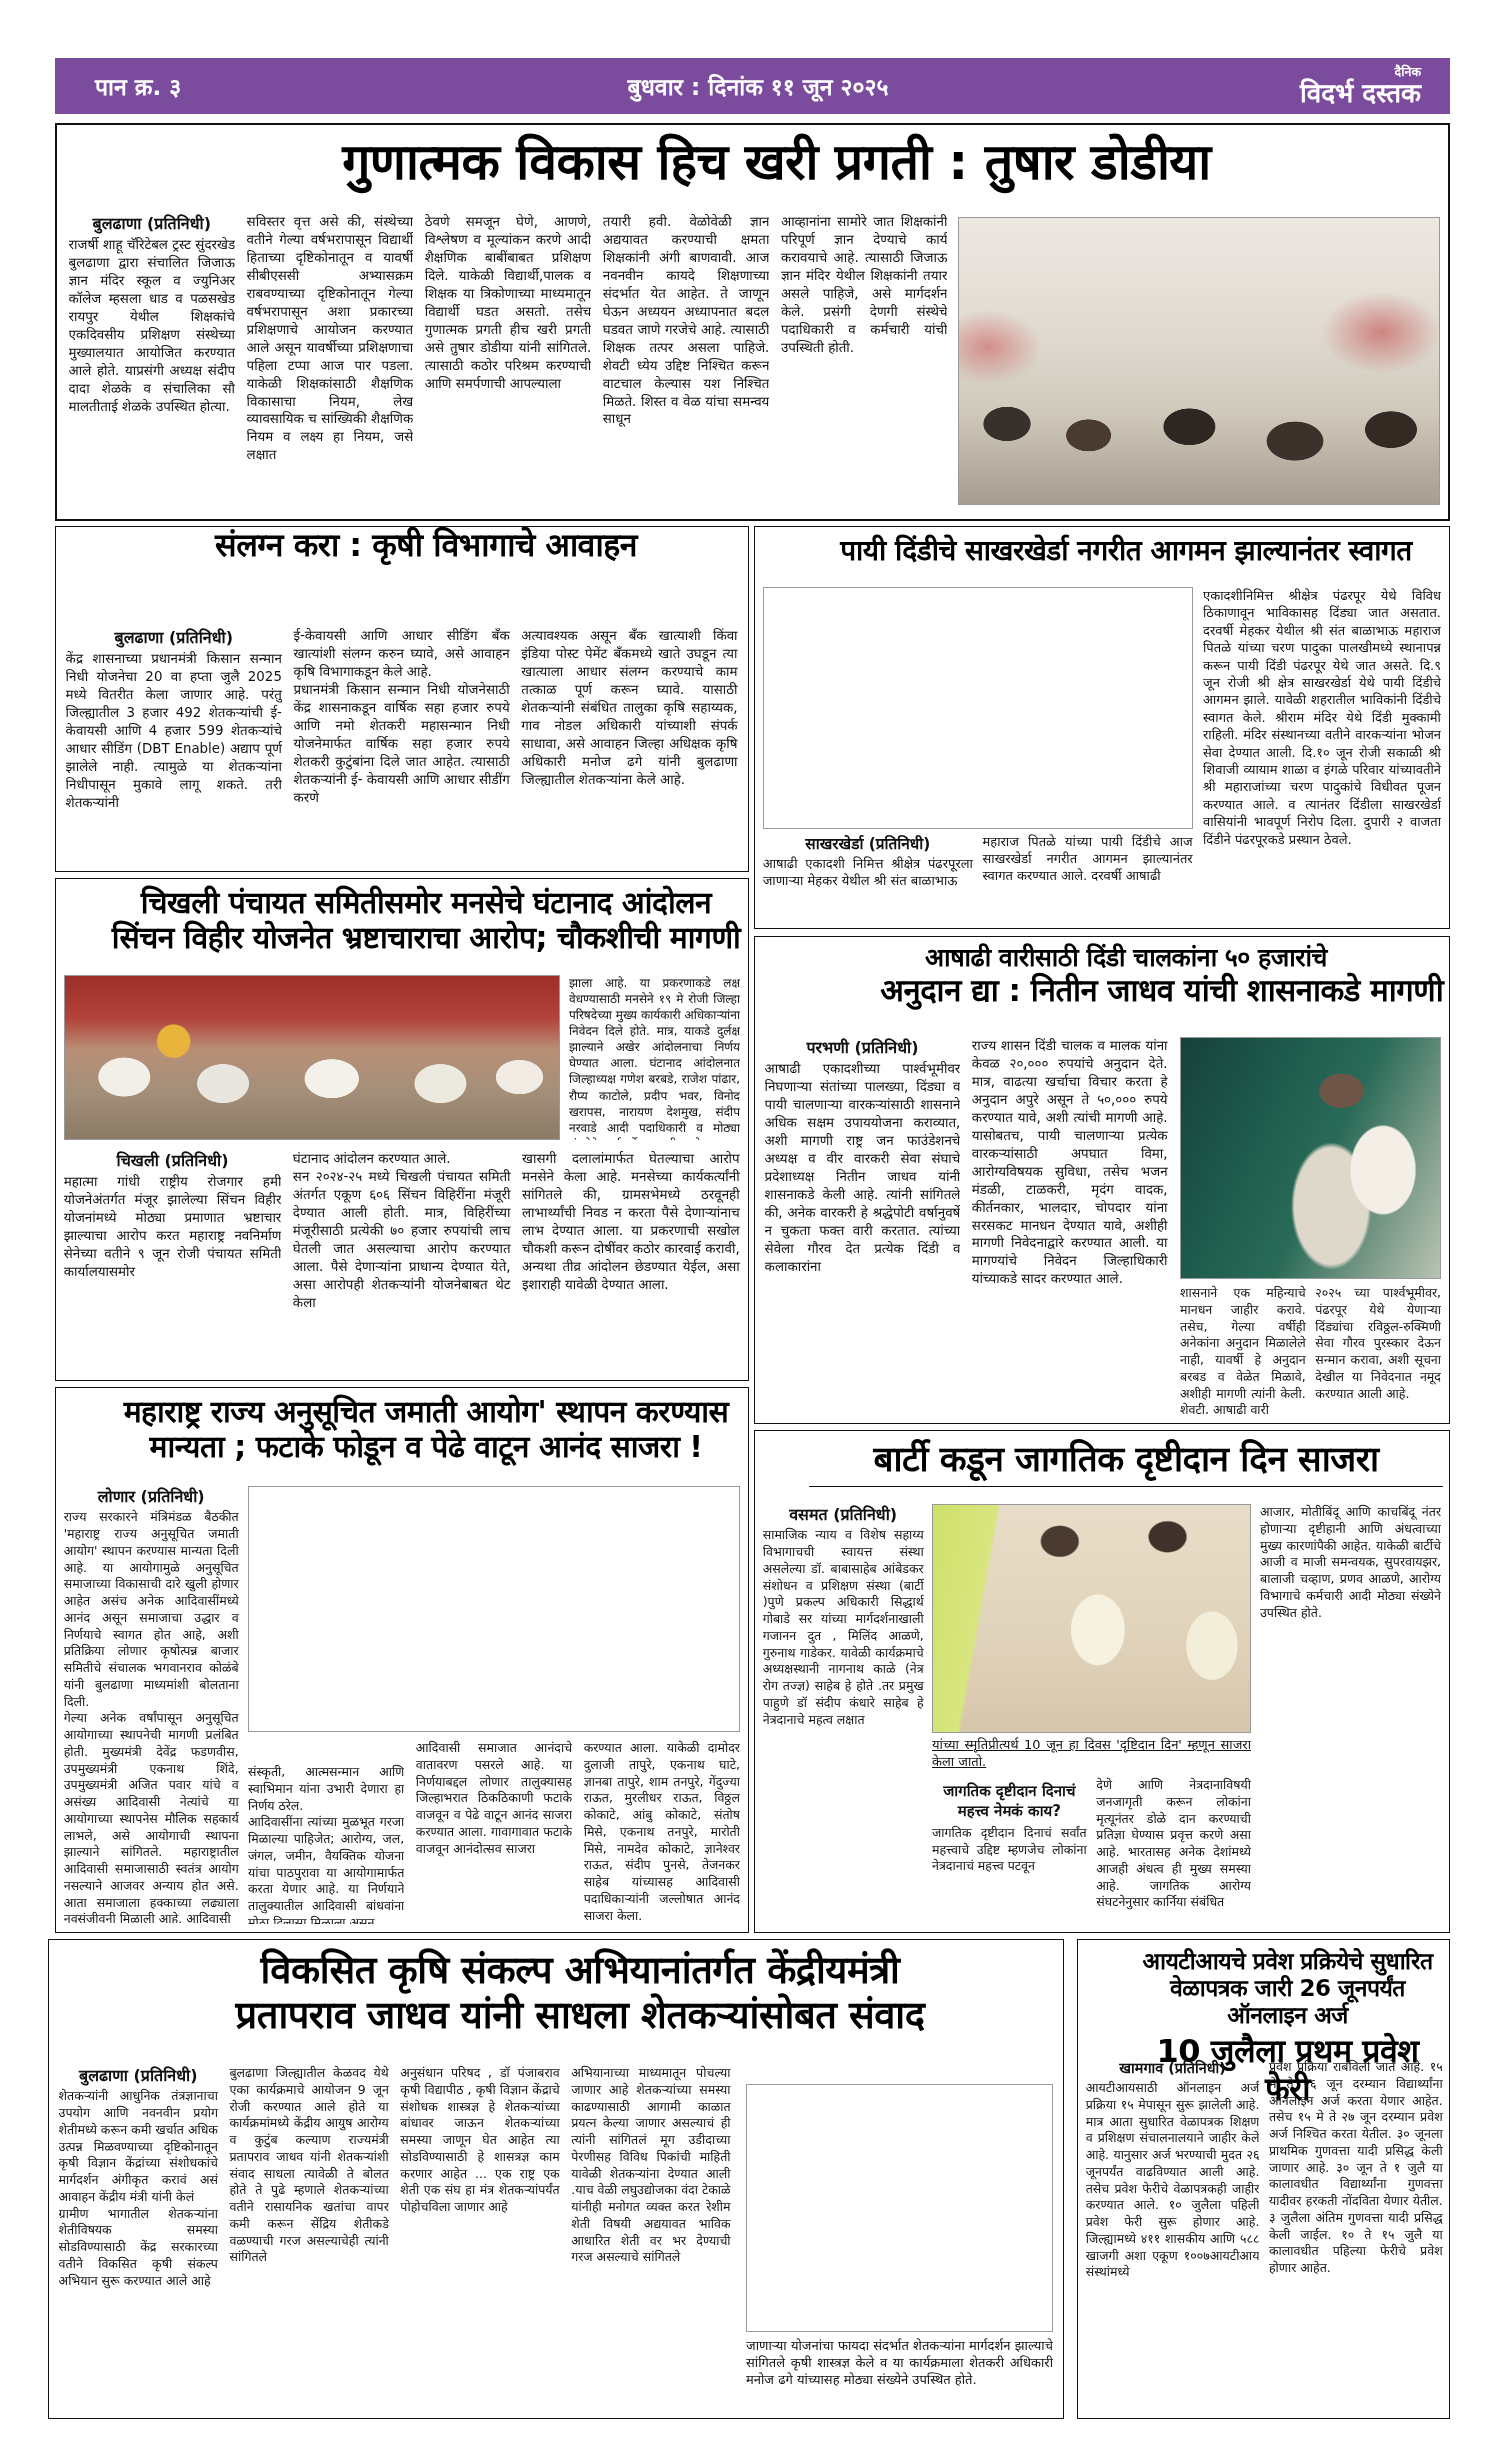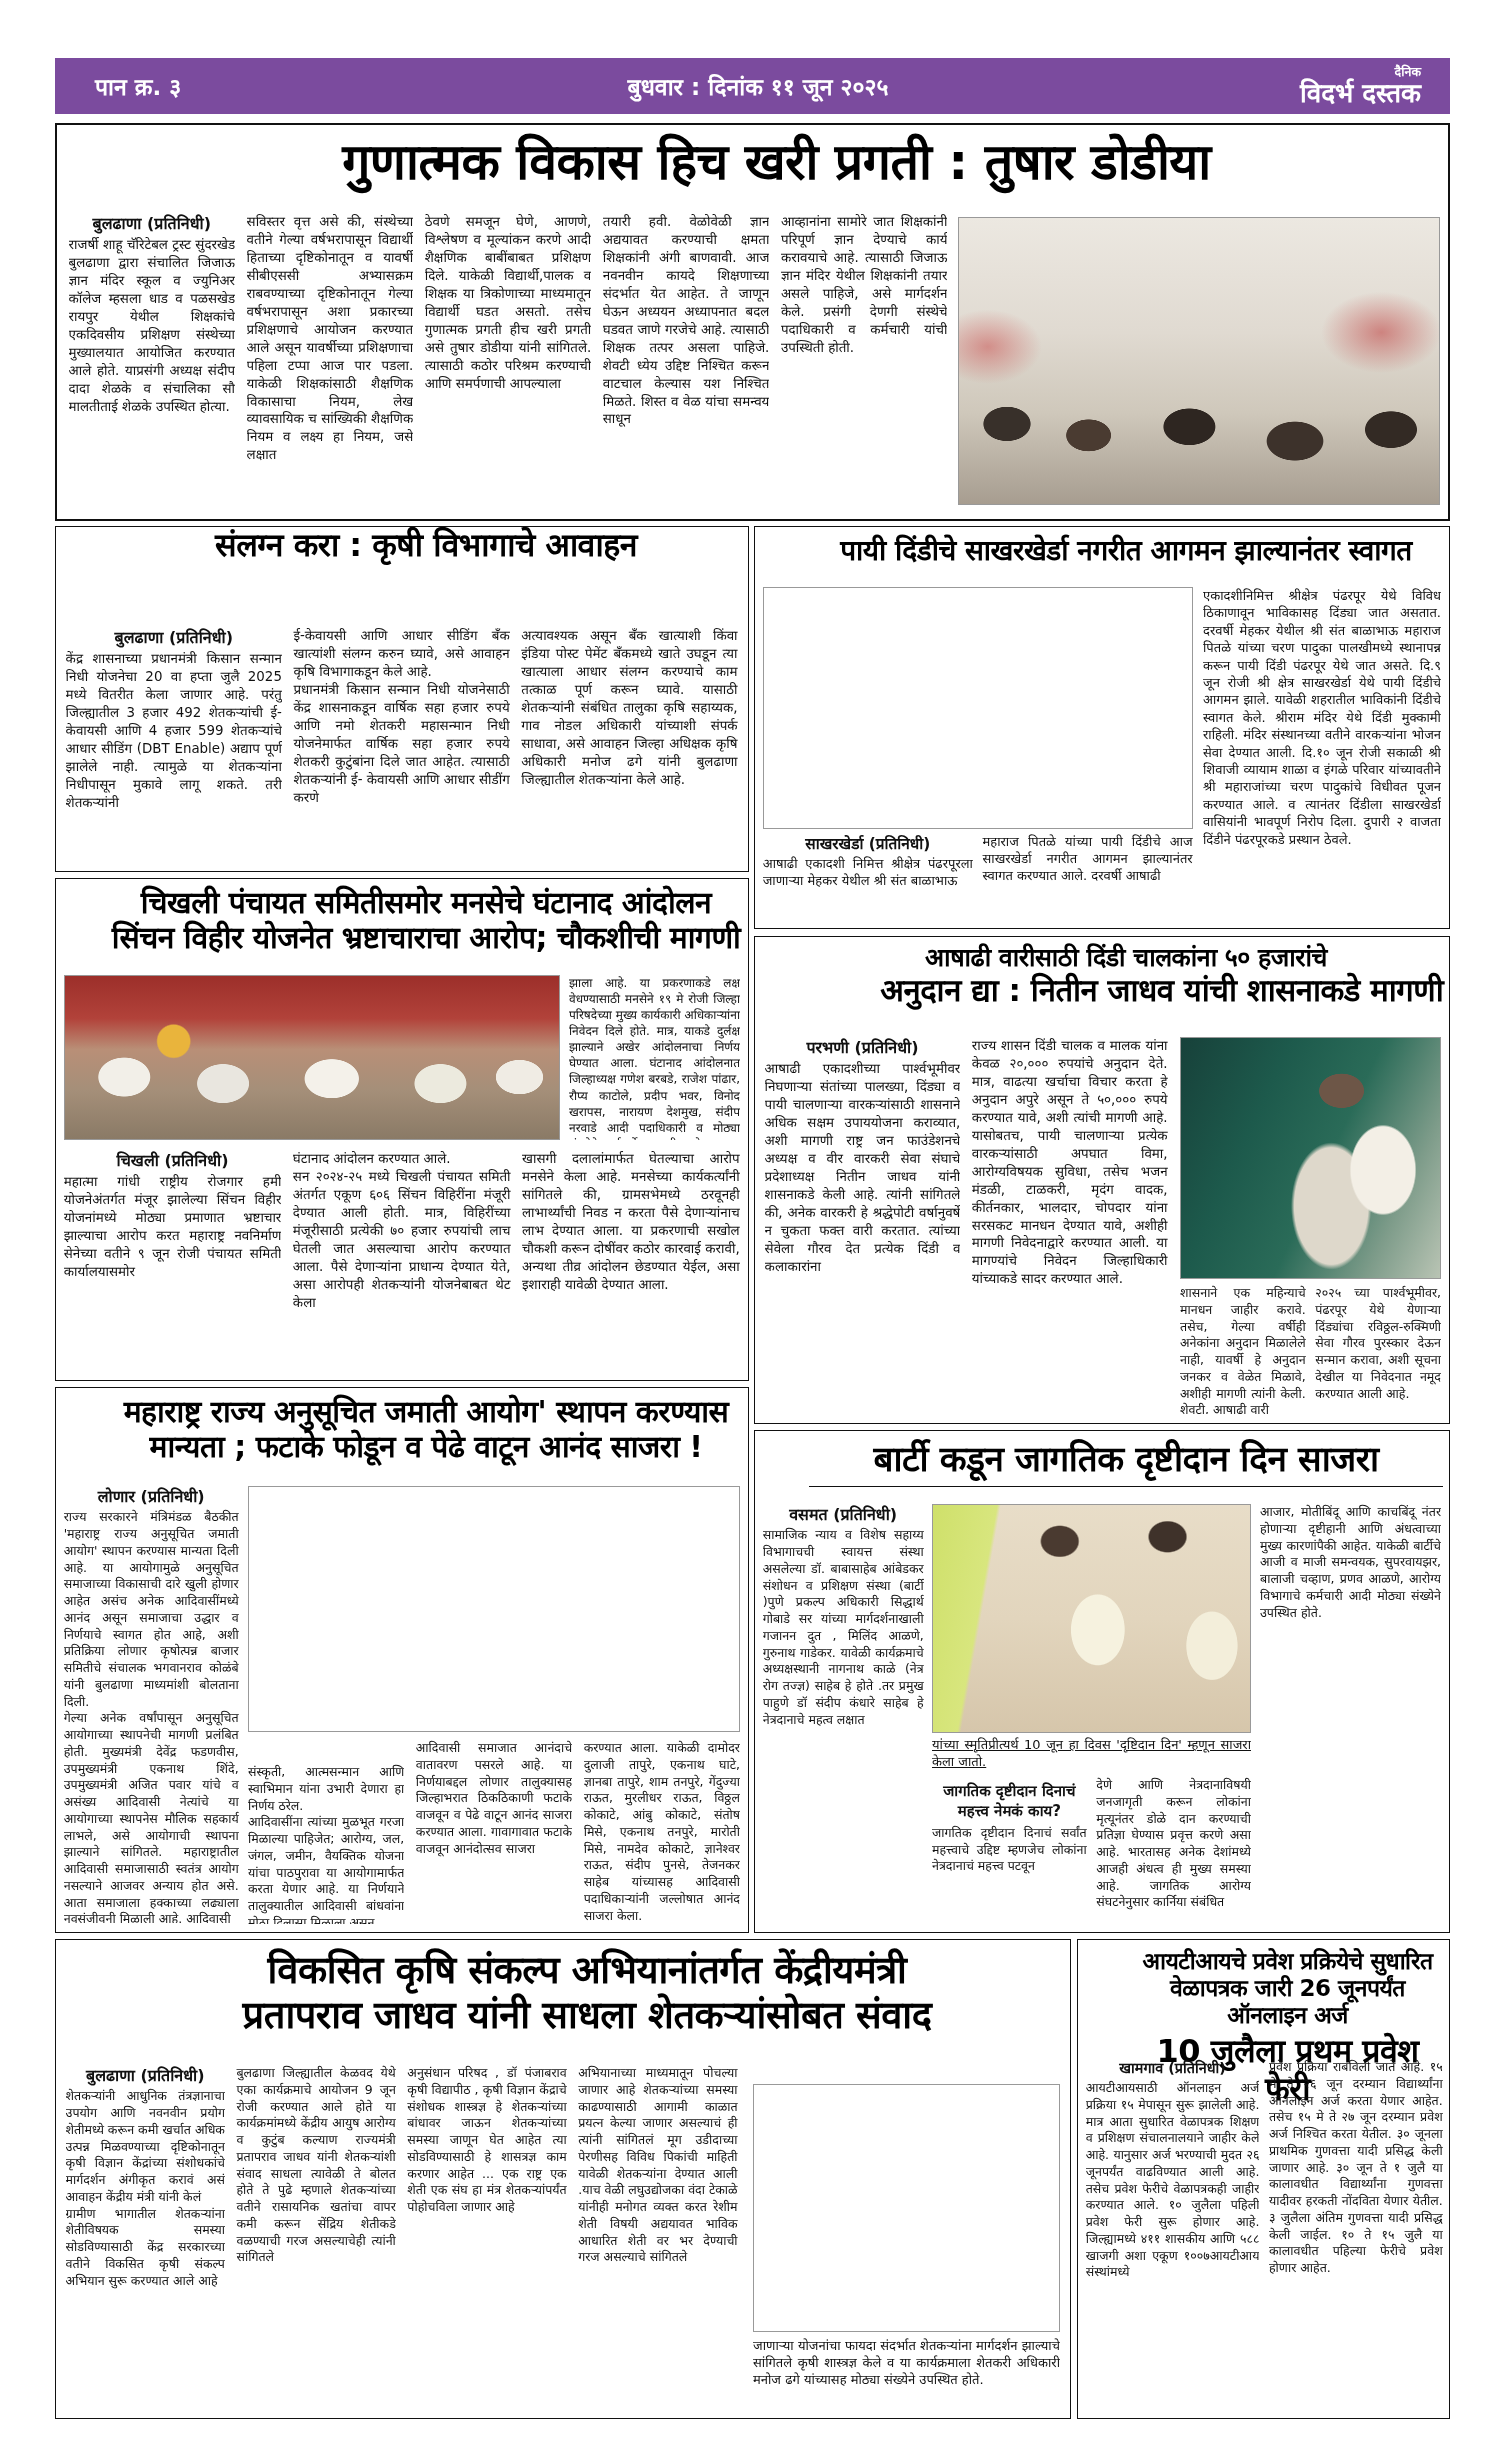--- a/index.html
+++ b/index.html
@@ -138,21 +138,21 @@
 
   <div class="box" style="left:754px;top:936px;width:696px;height:488px;">
     <div class="hl" style="font-size:25px;padding:5.8px 5.8px 0;">आषाढी वारीसाठी दिंडी चालकांना ५० हजारांचे</div>
     <div class="hl" style="font-size:31px;padding:0 5.8px 3.8px;text-align:right;">अनुदान द्या : नितीन जाधव यांची शासनाकडे मागणी</div>
     <div style="position:absolute;left:9.6px;top:100px;width:403px;height:377px;display:flex;gap:11.5px;">
       <div class="col" style="flex:1;"><span class="dateline">परभणी (प्रतिनिधी)</span><span>आषाढी एकादशीच्या पार्श्वभूमीवर निघणाऱ्या संतांच्या पालख्या, दिंड्या व पायी चालणाऱ्या वारकऱ्यांसाठी शासनाने अधिक सक्षम उपाययोजना कराव्यात, अशी मागणी राष्ट्र जन फाउंडेशनचे अध्यक्ष व वीर वारकरी सेवा संघाचे प्रदेशाध्यक्ष नितीन जाधव यांनी शासनाकडे केली आहे. त्यांनी सांगितले की, अनेक वारकरी हे श्रद्धेपोटी वर्षानुवर्षे न चुकता फक्त वारी करतात. त्यांच्या सेवेला गौरव देत प्रत्येक दिंडी व कलाकारांना</span></div>
       <div class="col" style="flex:1;">राज्य शासन दिंडी चालक व मालक यांना केवळ २०,००० रुपयांचे अनुदान देते. मात्र, वाढत्या खर्चाचा विचार करता हे अनुदान अपुरे असून ते ५०,००० रुपये करण्यात यावे, अशी त्यांची मागणी आहे. यासोबतच, पायी चालणाऱ्या प्रत्येक वारकऱ्यांसाठी अपघात विमा, आरोग्यविषयक सुविधा, तसेच भजन मंडळी, टाळकरी, मृदंग वादक, कीर्तनकार, भालदार, चोपदार यांना सरसकट मानधन देण्यात यावे, अशीही मागणी निवेदनाद्वारे करण्यात आली. या मागण्यांचे निवेदन जिल्हाधिकारी यांच्याकडे सादर करण्यात आले.</div>
     </div>
     <div class="photo ph-e" style="left:425px;top:100px;width:261px;height:242px;"></div>
     <div style="position:absolute;left:425px;top:348px;width:261px;height:129px;display:flex;gap:9.6px;">
-      <div class="col" style="flex:1;font-size:12.5px;">शासनाने एक महिन्याचे मानधन जाहीर करावे. तसेच, गेल्या वर्षीही अनेकांना अनुदान मिळालेले नाही, यावर्षी हे अनुदान जनकर व वेळेत मिळावे, अशीही मागणी त्यांनी केली. शेवटी, आषाढी वारी</div>
+      <div class="col" style="flex:1;font-size:12.5px;">शासनाने एक महिन्याचे मानधन जाहीर करावे. तसेच, गेल्या वर्षीही अनेकांना अनुदान मिळालेले नाही, यावर्षी हे अनुदान बरबड व वेळेत मिळावे, अशीही मागणी त्यांनी केली. शेवटी, आषाढी वारी</div>
       <div class="col" style="flex:1;font-size:12.5px;">२०२५ च्या पार्श्वभूमीवर, पंढरपूर येथे येणाऱ्या दिंड्यांचा रविठ्ठल-रुक्मिणी सेवा गौरव पुरस्कार देऊन सन्मान करावा, अशी सूचना देखील या निवेदनात नमूद करण्यात आली आहे.</div>
     </div>
   </div>
 
   <div class="box" style="left:55px;top:1387px;width:694px;height:546px;">
     <div class="hl" style="font-size:30px;padding:5.8px 5.8px 0;">महाराष्ट्र राज्य अनुसूचित जमाती आयोग' स्थापन करण्यास</div>
     <div class="hl" style="font-size:30px;padding:0 5.8px 3.8px;">मान्यता ; फटाके फोडून व पेढे वाटून आनंद साजरा !</div>
     <div class="col" style="position:absolute;left:7.7px;top:98px;width:175px;height:437px;font-size:12.5px;"><span class="dateline">लोणार (प्रतिनिधी)</span><span>राज्य सरकारने मंत्रिमंडळ बैठकीत 'महाराष्ट्र राज्य अनुसूचित जमाती आयोग' स्थापन करण्यास मान्यता दिली आहे. या आयोगामुळे अनुसूचित समाजाच्या विकासाची दारे खुली होणार आहेत असंच अनेक आदिवासींमध्ये आनंद असून समाजाचा उद्धार व निर्णयाचे स्वागत होत आहे, अशी प्रतिक्रिया लोणार कृषोत्पन्न बाजार समितीचे संचालक भगवानराव कोळंबे यांनी बुलढाणा माध्यमांशी बोलताना दिली.
 गेल्या अनेक वर्षांपासून अनुसूचित आयोगाच्या स्थापनेची मागणी प्रलंबित होती. मुख्यमंत्री देवेंद्र फडणवीस, उपमुख्यमंत्री एकनाथ शिंदे, उपमुख्यमंत्री अजित पवार यांचे व असंख्य आदिवासी नेत्यांचे या आयोगाच्या स्थापनेस मौलिक सहकार्य लाभले, असे आयोगाची स्थापना झाल्याने सांगितले. महाराष्ट्रातील आदिवासी समाजासाठी स्वतंत्र आयोग नसल्याने आजवर अन्याय होत असे. आता समाजाला हक्काच्या लढ्याला नवसंजीवनी मिळाली आहे. आदिवासी</span></div>
     <div class="photo ph-f" style="left:192px;top:98px;width:492px;height:246px;"></div>
@@ -169,21 +169,21 @@
     <div class="col" style="position:absolute;left:7.7px;top:73px;width:161px;height:418px;font-size:12.5px;"><span class="dateline">वसमत (प्रतिनिधी)</span><span>सामाजिक न्याय व विशेष सहाय्य विभागाचची स्वायत्त संस्था असलेल्या डॉ. बाबासाहेब आंबेडकर संशोधन व प्रशिक्षण संस्था (बार्टी )पुणे प्रकल्प अधिकारी सिद्धार्थ गोबाडे सर यांच्या मार्गदर्शनाखाली गजानन दुत , मिलिंद आळणे, गुरुनाथ गाडेकर. यावेळी कार्यक्रमाचे अध्यक्षस्थानी नागनाथ काळे (नेत्र रोग तज्ज्ञ) साहेब हे होते .तर प्रमुख पाहुणे डॉ संदीप कंधारे साहेब हे नेत्रदानाचे महत्व लक्षात</span></div>
     <div class="photo ph-g" style="left:177px;top:73px;width:319px;height:229px;"></div>
     <div class="caption" style="position:absolute;left:177px;top:306px;width:319px;height:38px;text-decoration:underline;">यांच्या स्मृतिप्रीत्यर्थ 10 जून हा दिवस 'दृष्टिदान दिन' म्हणून साजरा केला जातो.</div>
     <div style="position:absolute;left:177px;top:346px;width:319px;height:144px;display:flex;gap:9.6px;">
       <div class="col" style="flex:1;font-size:12.5px;"><span class="subhead">जागतिक दृष्टीदान दिनाचं महत्त्व नेमकं काय?</span><span>जागतिक दृष्टीदान दिनाचं सर्वांत महत्त्वाचे उद्दिष्ट म्हणजेच लोकांना नेत्रदानाचं महत्त्व पटवून</span></div>
       <div class="col" style="flex:1;font-size:12.5px;">देणे आणि नेत्रदानाविषयी जनजागृती करून लोकांना मृत्यूनंतर डोळे दान करण्याची प्रतिज्ञा घेण्यास प्रवृत्त करणे असा आहे. भारतासह अनेक देशांमध्ये आजही अंधत्व ही मुख्य समस्या आहे. जागतिक आरोग्य संघटनेनुसार कार्निया संबंधित</div>
     </div>
     <div class="col" style="position:absolute;left:505px;top:73px;width:181px;height:418px;font-size:12.5px;">आजार, मोतीबिंदू आणि काचबिंदू नंतर होणाऱ्या दृष्टीहानी आणि अंधत्वाच्या मुख्य कारणांपैकी आहेत. याकेळी बार्टीचे आजी व माजी समन्वयक, सुपरवायझर, बालाजी चव्हाण, प्रणव आळणे, आरोग्य विभागाचे कर्मचारी आदी मोठ्या संख्येने उपस्थित होते.</div>
   </div>
 
-  <div class="box" style="left:55px;top:1939px;width:1016px;height:480px;">
+  <div class="box" style="left:48px;top:1939px;width:1016px;height:480px;">
     <div class="hl" style="font-size:38px;padding:7.7px 7.7px 0;">विकसित कृषि संकल्प अभियानांतर्गत केंद्रीयमंत्री</div>
     <div class="hl" style="font-size:38px;padding:0 7.7px 5.8px;">प्रतापराव जाधव यांनी साधला शेतकऱ्यांसोबत संवाद</div>
     <div style="position:absolute;left:9.6px;top:125px;width:672px;height:342px;display:flex;gap:11.5px;">
       <div class="col" style="flex:1;font-size:12.5px;"><span class="dateline">बुलढाणा (प्रतिनिधी)</span><span>शेतकऱ्यांनी आधुनिक तंत्रज्ञानाचा उपयोग आणि नवनवीन प्रयोग शेतीमध्ये करून कमी खर्चात अधिक उत्पन्न मिळवण्याच्या दृष्टिकोनातून कृषी विज्ञान केंद्रांच्या संशोधकांचे मार्गदर्शन अंगीकृत करावं असं आवाहन केंद्रीय मंत्री यांनी केलं
 ग्रामीण भागातील शेतकऱ्यांना शेतीविषयक समस्या सोडविण्यासाठी केंद्र सरकारच्या वतीने विकसित कृषी संकल्प अभियान सुरू करण्यात आले आहे</span></div>
       <div class="col" style="flex:1;font-size:12.5px;">बुलढाणा जिल्ह्यातील केळवद येथे एका कार्यक्रमाचे आयोजन 9 जून रोजी करण्यात आले होते या कार्यक्रमांमध्ये केंद्रीय आयुष आरोग्य व कुटुंब कल्याण राज्यमंत्री प्रतापराव जाधव यांनी शेतकऱ्यांशी संवाद साधला त्यावेळी ते बोलत होते ते पुढे म्हणाले शेतकऱ्यांच्या वतीने रासायनिक खतांचा वापर कमी करून सेंद्रिय शेतीकडे वळण्याची गरज असल्याचेही त्यांनी सांगितले</div>
       <div class="col" style="flex:1;font-size:12.5px;">अनुसंधान परिषद , डॉ पंजाबराव कृषी विद्यापीठ , कृषी विज्ञान केंद्राचे संशोधक शास्त्रज्ञ हे शेतकऱ्यांच्या बांधावर जाऊन शेतकऱ्यांच्या समस्या जाणून घेत आहेत त्या सोडविण्यासाठी हे शासत्रज्ञ काम करणार आहेत ... एक राष्ट्र एक शेती एक संघ हा मंत्र शेतकऱ्यांपर्यंत पोहोचविला जाणार आहे</div>
       <div class="col" style="flex:1;font-size:12.5px;">अभियानाच्या माध्यमातून पोचल्या जाणार आहे शेतकऱ्यांच्या समस्या काढण्यासाठी आगामी काळात प्रयत्न केल्या जाणार असल्याचं ही त्यांनी सांगितलं मूग उडीदाच्या पेरणीसह विविध पिकांची माहिती यावेळी शेतकऱ्यांना देण्यात आली .याच वेळी लघुउद्योजका वंदा टेकाळे यांनीही मनोगत व्यक्त करत रेशीम शेती विषयी अद्ययावत भाविक आधारित शेती वर भर देण्याची गरज असल्याचे सांगितले</div>
     </div>
     <div class="photo ph-h" style="left:697px;top:144px;width:307px;height:248px;"></div>

